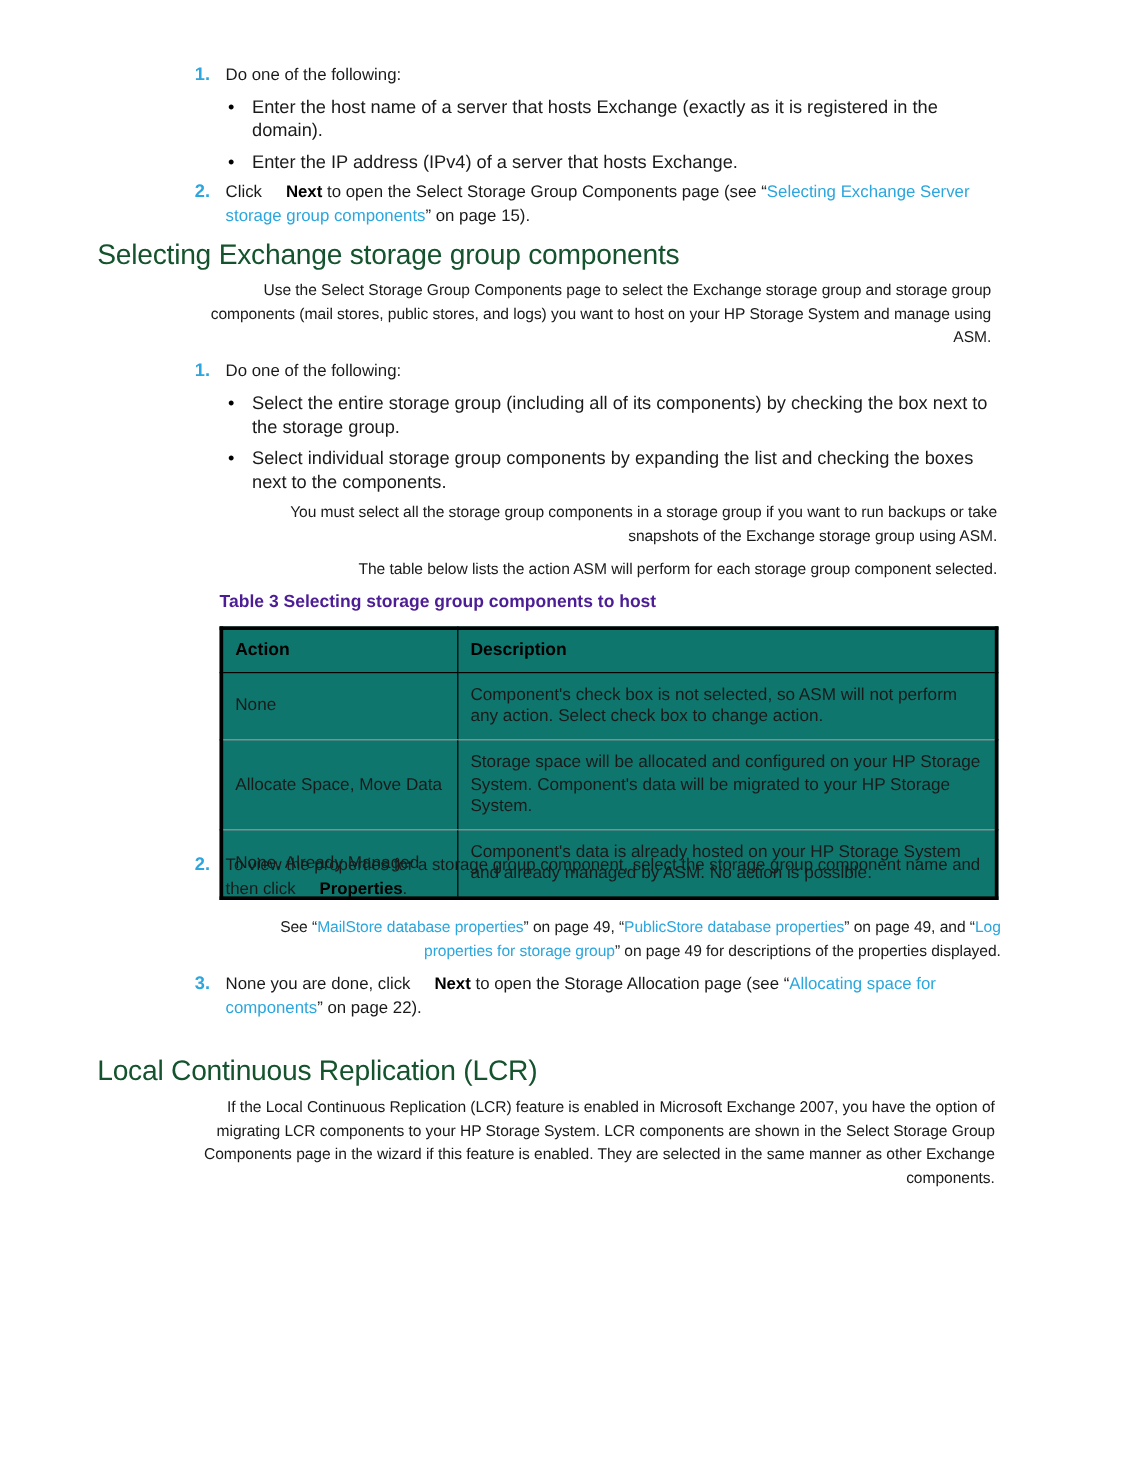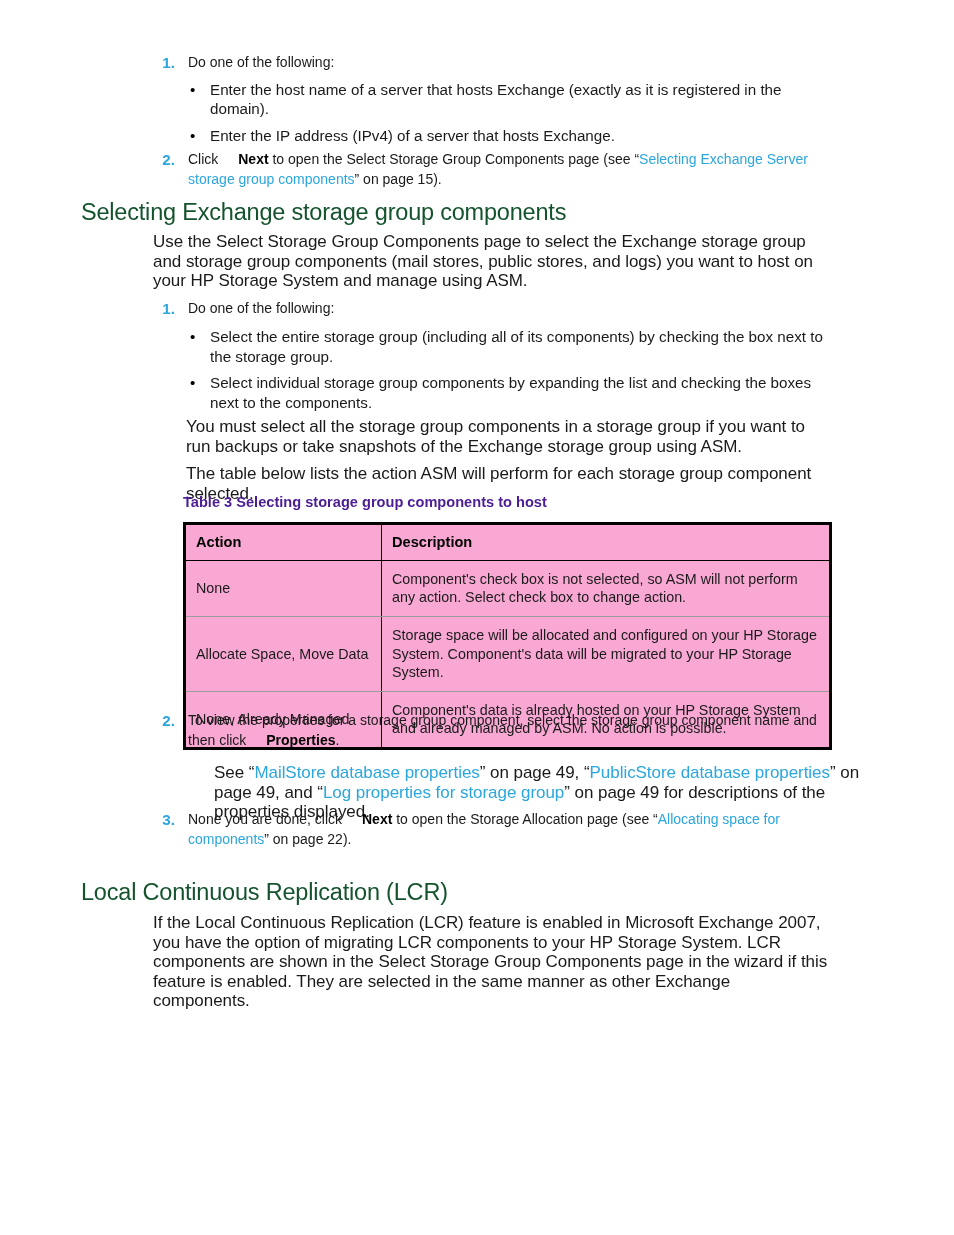--- a/index.html
+++ b/index.html
@@ -17,24 +17,25 @@
   }
   .page {
     position: relative;
     width: 954px;
     height: 1235px;
     box-sizing: border-box;
   }
 
   
   .body-text {
-    font-size: 17px;
+    font-size: 13px;
     line-height: 19.6px;
     color: #1a1a1a;
     letter-spacing: -0.05px;
+    text-align: right;
   }
   .link {
     color: #2BA6DE;
   }
   b, .bold { font-weight: bold; color: #000; margin-left: 16px; }
   .olist-item {
     position: relative;
     padding-left: 35px;
     margin-bottom: 0;
   }
@@ -87,21 +88,21 @@
     line-height: 18px;
     margin: 0;
   }
 
   
   table.asm-table {
     border-collapse: collapse;
     width: 646px;
     table-layout: fixed;
     border: 3px solid #000;
-    background: #f9a8d4;
+    background: #0f766e;
   }
   table.asm-table col.c1 { width: 197px; }
   table.asm-table col.c2 { width: 449px; }
   table.asm-table th {
     text-align: left;
     font-size: 14.6px;
     font-weight: bold;
     color: #000;
     padding: 8px 10px 9px 10px;
     border-right: 1.6px solid #000;
@@ -220,21 +221,21 @@
     </table>
   </div>
 
   <div class="blk" style="left:153px; top:711px; width:690px;">
     <div class="olist-item">
       <span class="olist-num">2.</span>
       <span class="olist-body"><span>To view the properties for a storage group component, select the storage group component name and then click </span><b>Properties</b><span>.</span></span>
     </div>
   </div>
 
-  <div class="blk body-text" style="left:186px; top:763px; width:648px;margin-left:28px;"><span>See “</span><span class="link">MailStore database properties</span><span>” on page 49, “</span><span class="link">PublicStore database properties</span><span>” on page 49, and “</span><span class="link">Log properties for storage group</span><span>” on page 49 for descriptions of the properties displayed.</span></div>
+  <div class="blk body-text" style="left:186px; top:763px; width:648px;"><span>See “</span><span class="link">MailStore database properties</span><span>” on page 49, “</span><span class="link">PublicStore database properties</span><span>” on page 49, and “</span><span class="link">Log properties for storage group</span><span>” on page 49 for descriptions of the properties displayed.</span></div>
 
   <div class="blk" style="left:153px; top:810px; width:690px;">
     <div class="olist-item">
       <span class="olist-num">3.</span>
       <span class="olist-body"><span>None you are done, click </span><b>Next</b><span> to open the Storage Allocation page (see “</span><span class="link">Allocating space for components</span><span>” on page 22).</span></span>
     </div>
   </div>
 
   <h1 class="h1 blk" style="left:81px; top:878px; width:760px;">Local Continuous Replication (LCR)</h1>
 

